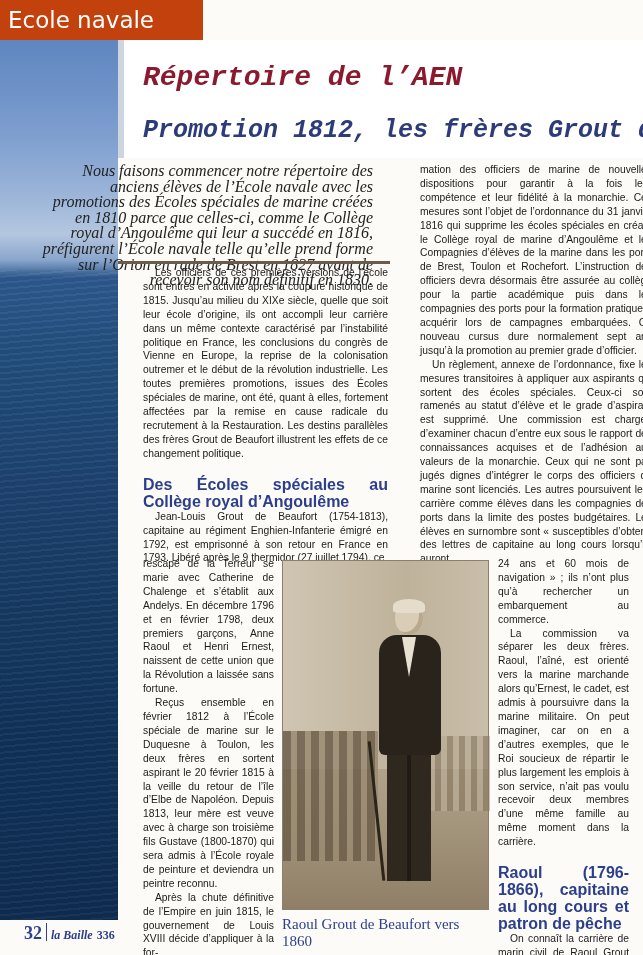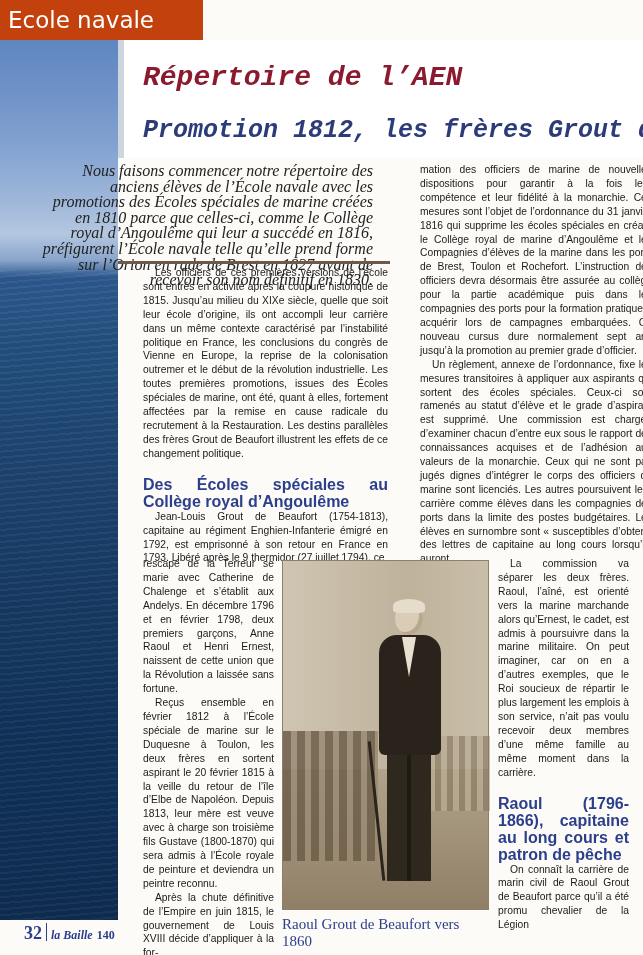--- a/index.html
+++ b/index.html
@@ -132,20 +132,21 @@
   <p>Reçus ensemble en février 1812 à l’École spéciale de marine sur le Duquesne à Toulon, les deux frères en sortent aspirant le 20 février 1815 à la veille du retour de l’île d’Elbe de Napoléon. Depuis 1813, leur mère est veuve avec à charge son troisième fils Gustave (1800-1870) qui sera admis à l’École royale de peinture et deviendra un peintre reconnu.</p>
   <p>Après la chute définitive de l’Empire en juin 1815, le gouvernement de Louis XVIII décide d’appliquer à la for-</p>
 </div>
 
 <div class="col col2">
   <p class="noind">mation des officiers de marine de nouvelles dispositions pour garantir à la fois leur compétence et leur fidélité à la monarchie. Ces mesures sont l’objet de l’ordonnance du 31 janvier 1816 qui supprime les écoles spéciales en créant le Collège royal de marine d’Angoulême et les Compagnies d’élèves de la marine dans les ports de Brest, Toulon et Rochefort. L’instruction des officiers devra désormais être assurée au collège pour la partie académique puis dans les compagnies des ports pour la formation pratique à acquérir lors de campagnes embarquées. Ce nouveau cursus dure normalement sept ans jusqu’à la promotion au premier grade d’officier.</p>
   <p>Un règlement, annexe de l’ordonnance, fixe les mesures transitoires à appliquer aux aspirants qui sortent des écoles spéciales. Ceux-ci sont ramenés au statut d’élève et le grade d’aspirant est supprimé. Une commission est chargée d’examiner chacun d’entre eux sous le rapport des connaissances acquises et de l’adhésion aux valeurs de la monarchie. Ceux qui ne sont pas jugés dignes d’intégrer le corps des officiers de marine sont licenciés. Les autres poursuivent leur carrière comme élèves dans les compagnies des ports dans la limite des postes budgétaires. Les élèves en surnombre sont « susceptibles d’obtenir des lettres de capitaine au long cours lorsqu’ils auront</p>
 </div>
 
 <div class="col col2-narrow">
+  <p class="noind">24 ans et 60 mois de navigation » ; ils n’ont plus qu’à rechercher un embarquement au commerce.</p>
   <p>La commission va séparer les deux frères. Raoul, l’aîné, est orienté vers la marine marchande alors qu’Ernest, le cadet, est admis à poursuivre dans la marine militaire. On peut imaginer, car on en a d’autres exemples, que le Roi soucieux de répartir le plus largement les emplois à son service, n’ait pas voulu recevoir deux membres d’une même famille au même moment dans la carrière.</p>
   <h3>Raoul (1796-1866), capitaine au long cours et patron de pêche</h3>
   <p>On connaît la carrière de marin civil de Raoul Grout de Beaufort parce qu’il a été promu chevalier de la Légion</p>
 </div>
 
 <div class="photo">
   <div class="wall"></div>
   <div class="floor"></div>
   <div class="balustrade"></div>
   <div class="rail"></div>
@@ -156,14 +157,14 @@
     <div class="shirt"></div>
     <div class="head"></div>
     <div class="hair"></div>
   </div>
 </div>
 <div class="caption">Raoul Grout de Beaufort vers 1860</div>
 
 <div class="bottom-line"></div>
 <div class="folio">
   <span class="num">32</span><span class="sep"></span><span class="mag">la Baille</span>
-  <span class="issue">140</span>
+  <span class="issue">336</span>
 </div>
 
 </body></html>

